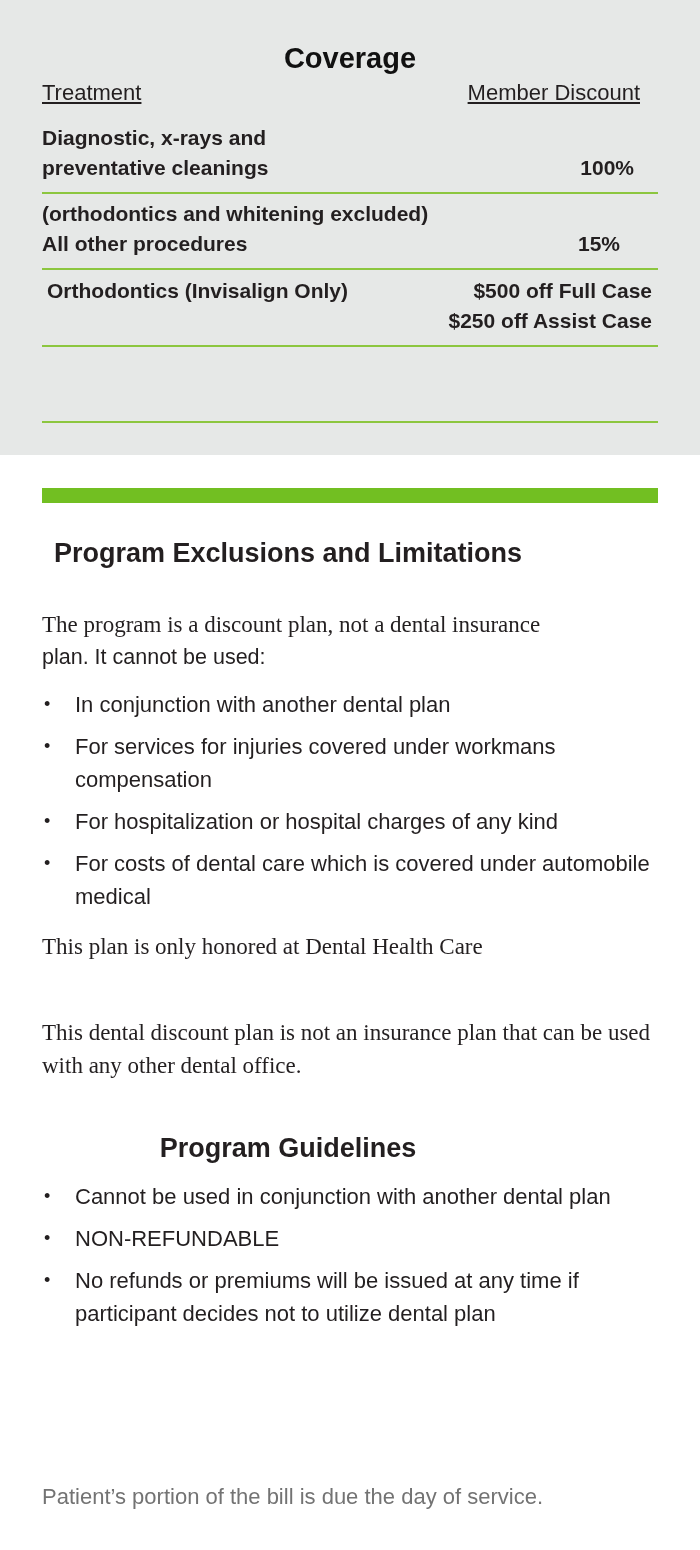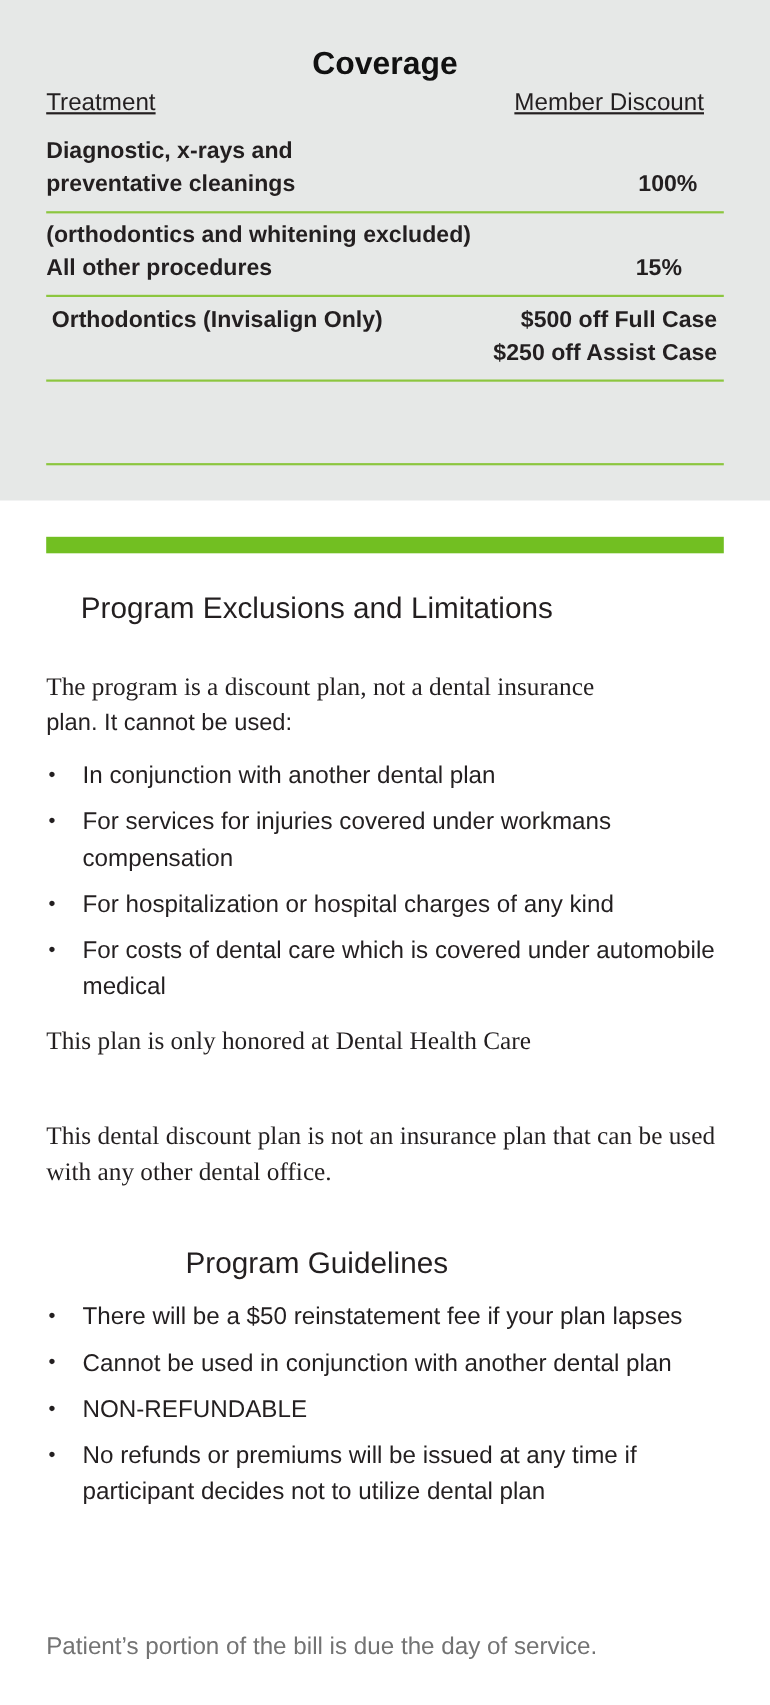--- a/index.html
+++ b/index.html
@@ -6,21 +6,21 @@
   body { width: 700px; height: 1550px; background: #ffffff; color: #231f20; font-family: "Liberation Sans", sans-serif; position: relative; overflow: hidden; }
   .coverage { position: absolute; left: 0; top: 0; width: 700px; height: 455px; background: #e6e8e7; }
   .cov-title { position: absolute; top: 42px; left: 0; width: 700px; text-align: center; font-size: 29px; font-weight: bold; color: #111; }
   .hdr { position: absolute; top: 80px; font-size: 22px; text-decoration: underline; color: #231f20; }
   .row-text { position: absolute; font-size: 21px; font-weight: bold; line-height: 30px; color: #231f20; }
   .row-val { position: absolute; font-size: 21px; font-weight: bold; line-height: 30px; text-align: right; color: #231f20; }
   .gline { position: absolute; left: 42px; width: 616px; height: 2px; background: #8cc63f; }
   .note { position: absolute; left: 42px; top: 352px; width: 620px; font-size: 21px; line-height: 30px; color: #231f20; }
   .note .l2 { padding-left: 11px; display: block; }
   .green-bar { position: absolute; left: 42px; top: 488px; width: 616px; height: 15px; background: #72bf22; }
-  h2 { position: absolute; left: 0; width: 576px; margin: 0; text-align: center; font-size: 27px; font-weight: normal; color: #231f20; }
+  h2 { position: absolute; left: 0; width: 576px; margin: 0; text-align: center; font-size: 27px; font-weight: bold; color: #231f20; }
   .para { position: absolute; left: 42px; width: 620px; font-size: 23px; line-height: 33px; color: #231f20; font-family: "Liberation Serif", serif; }
   .para .sans { font-family: "Liberation Sans", sans-serif; font-size: 21.5px; }
   ul.blist { position: absolute; left: 42px; width: 620px; margin: 0; padding: 0; list-style: none; }
   ul.blist li { position: relative; padding-left: 33px; font-size: 22px; line-height: 33px; margin-bottom: 9px; color: #231f20; }
   ul.blist li::before { content: "•"; position: absolute; left: 2px; top: 0; font-size: 18px; }
   .footer-line { position: absolute; left: 42px; top: 1482px; font-size: 22px; line-height: 30px; color: #737373; }
 </style>
 </head>
 <body>
 
@@ -71,19 +71,18 @@
 
 <div class="para" style="top:930px">
   <div>This plan is only honored at Dental Health Care</div>
 </div>
 
 <div class="para" style="top:1016px">This dental discount plan is not an insurance plan that can be used with any other dental office.</div>
 
 <h2 style="top:1133px">Program Guidelines</h2>
 
 <ul class="blist" style="top:1180px; width:600px">
-  <li>There will be a $50 reinstatement fee if your plan lapses</li>
   <li>Cannot be used in conjunction with another dental plan</li>
   <li>NON-REFUNDABLE</li>
   <li>No refunds or premiums will be issued at any time if participant decides not to utilize dental plan</li>
 </ul>
 
 <div class="footer-line">Patient’s portion of the bill is due the day of service.</div>
 
 </body></html>

